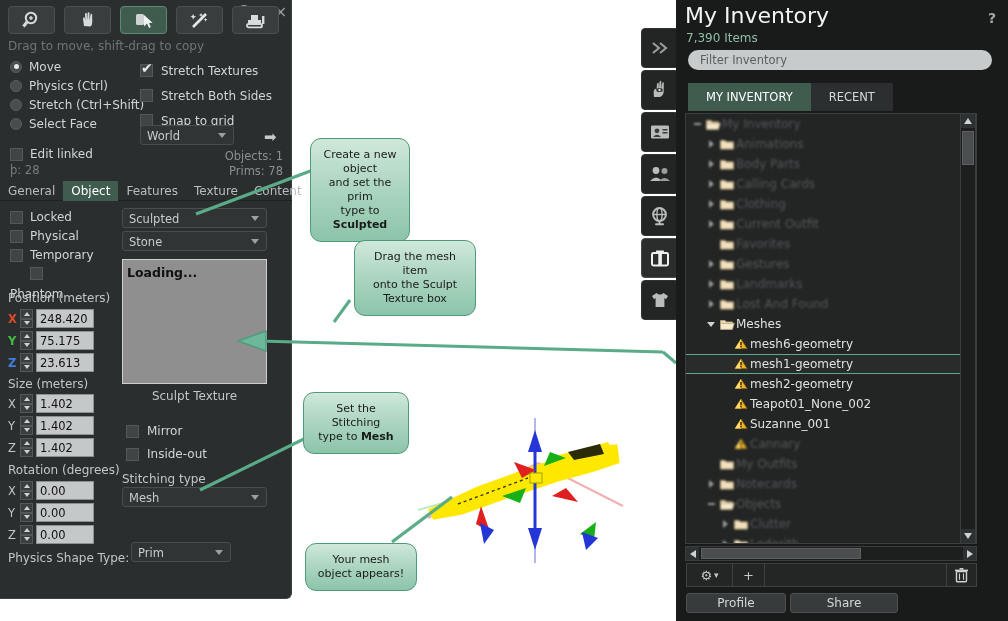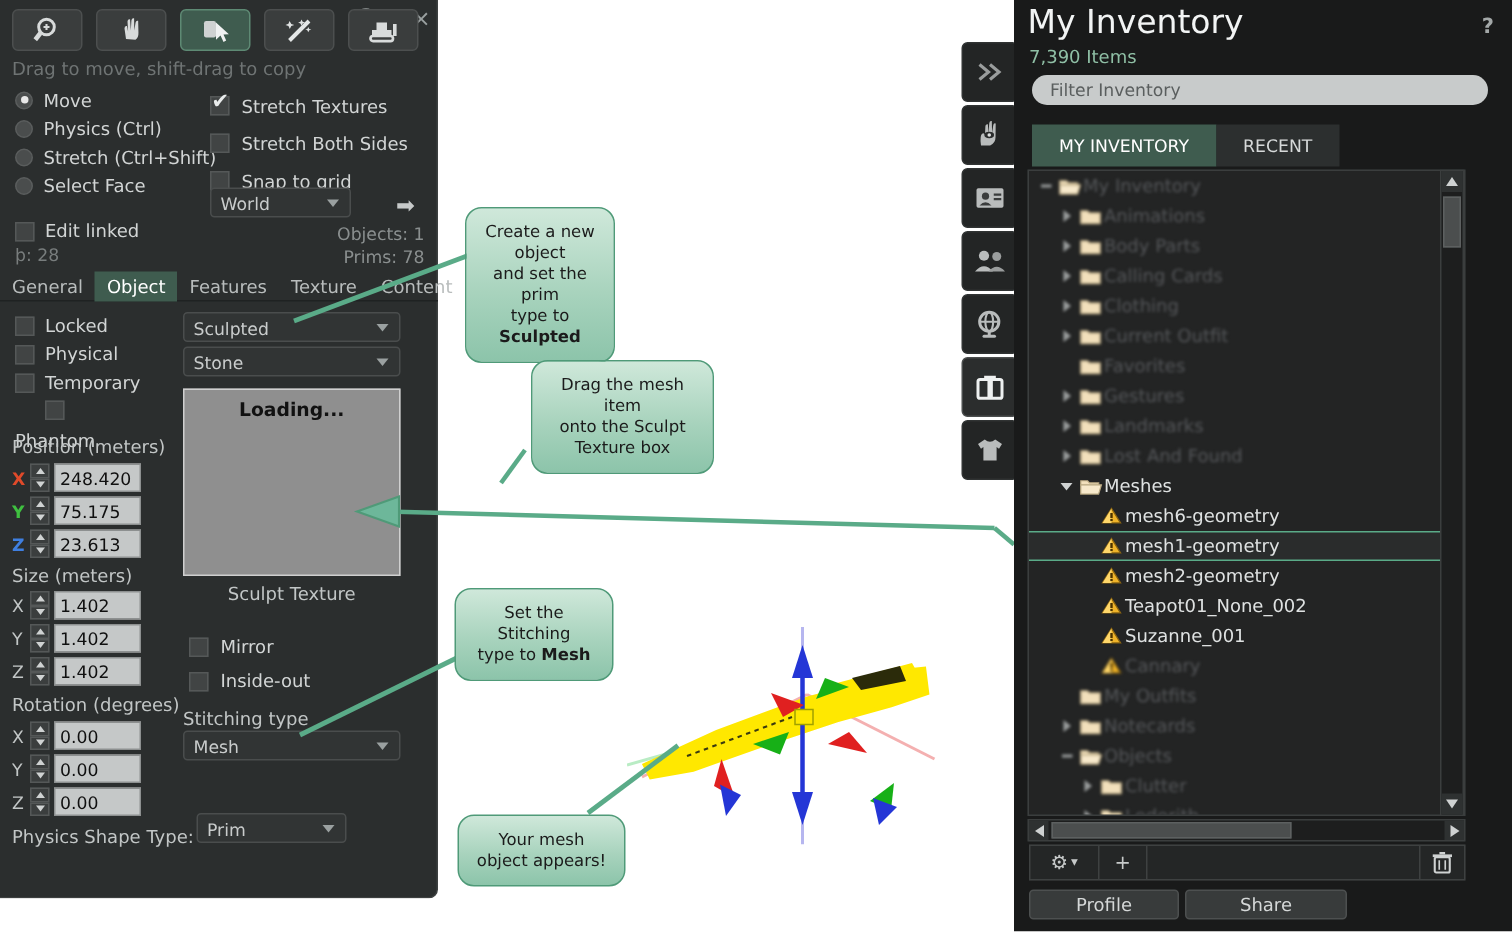--- a/index.html
+++ b/index.html
@@ -60,21 +60,21 @@
   
   .ob { position:absolute; }
   .ob-check { left:10px; }
   .dd { position:absolute; height:20px; background:#313434; border:1px solid #4a4d4d;
     border-radius:3px; color:#c9cccc; font-size:11.5px; padding:3px 6px; }
   .dd .carr { position:absolute; right:7px; top:7px; width:0;height:0;
     border-left:4px solid transparent;border-right:4px solid transparent;border-top:5px solid #9aa0a0;}
 
   #sculpt-texture { position:absolute; left:122px; top:259px; width:145px; height:125px;
     background:#8f8f8f; border:1px solid #cfcfcf; }
-  #sculpt-texture .ld { color:#111; font-size:12.5px; font-weight:bold; padding:5px 4px;text-align:center; }
+  #sculpt-texture .ld { color:#111; font-size:12.5px; font-weight:bold; padding:5px 4px; }
   #sculpt-texture-label { position:absolute; left:122px; top:389px; width:145px;
     text-align:center; color:#c2c6c6; font-size:12px; }
 
   .sec-lbl { position:absolute; color:#c2c6c6; font-size:12px; }
   .axis-row { position:absolute; display:flex; align-items:center; gap:3px; }
   .axis-ch { width:9px; font-size:11.5px; font-weight:bold; }
   .ax-x { color:#e04a2a; } .ax-y { color:#3fc040; } .ax-z { color:#3f7fe0; }
   .ax-n { color:#c2c6c6; font-weight:normal; }
   .spin { width:13px; height:19px; display:flex; flex-direction:column; flex:none; }
   .spin div { flex:1; background:#3b3e3e; border:1px solid #555858; display:flex;

